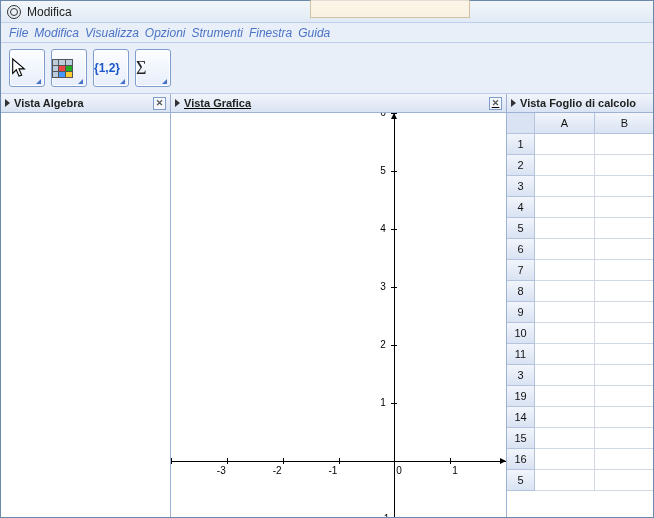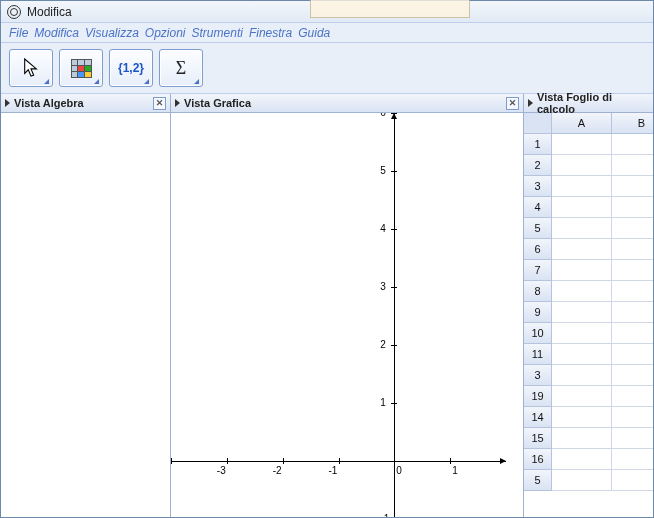--- a/index.html
+++ b/index.html
@@ -45,26 +45,26 @@
   }
   .menubar span { cursor: default; font-style: italic; }
   .toolbar {
     background: #e9eff8;
     padding: 6px 8px;
     display: flex;
     gap: 6px;
     border-bottom: 1px solid #bfceea;
   }
   .tbtn {
-    width: 44px; height: 38px;
+    width: 36px; height: 38px;
     background: linear-gradient(#fcfdff,#e7eefb);
     border: 1px solid #7e9ccd;
     border-radius: 3px;
     box-shadow: inset 0 0 0 1px #fff;
-    display: flex; align-items: center; justify-content: center;
+    display: flex; align-items: center; justify-content: flex-start;
     position: relative;
   }
   .tbtn .corner {
     position: absolute; bottom: 2px; right: 3px;
     width: 0; height: 0;
     border-left: 5px solid transparent;
     border-bottom: 5px solid #4a73c7;
   }
   .panels {
     display: flex;
@@ -97,22 +97,22 @@
   }
   .xbox {
     width: 13px; height: 13px;
     border: 1px solid #7e9ccd;
     background: #f4f7fd;
     display: inline-flex; align-items: center; justify-content: center;
     font-size: 9px; color: #555;
     margin-left: auto;
   }
   #algebra { width: 170px; justify-content: space-between; }
-  #grafica { flex: 1; }
-  #foglio  { width: 129px; }
+  #grafica { flex: 1; text-decoration: underline; }
+  #foglio  { width: 146px; }
 
   .graph-area {
     flex: 1;
     position: relative;
     background: #fff;
     overflow: hidden;
   }
   .axis { position: absolute; background: #000; }
   .tick-label { position: absolute; font-size: 10px; color: #000; }
   .tick { position: absolute; background: #000; }

